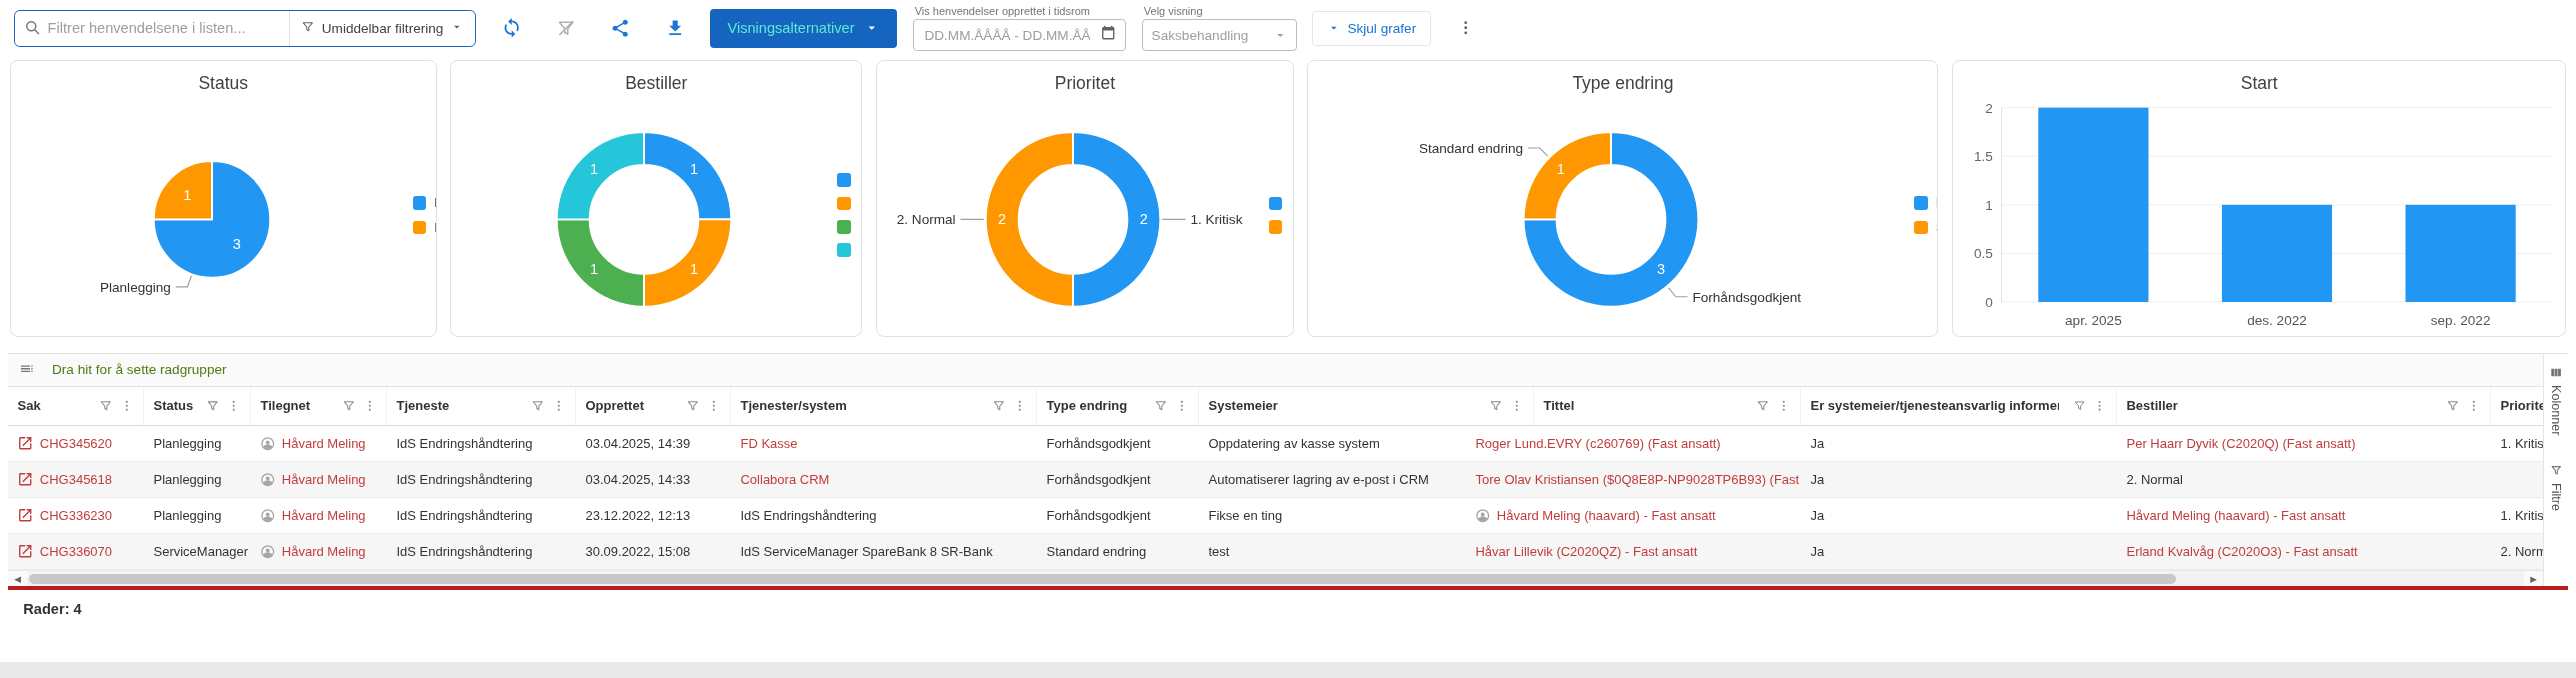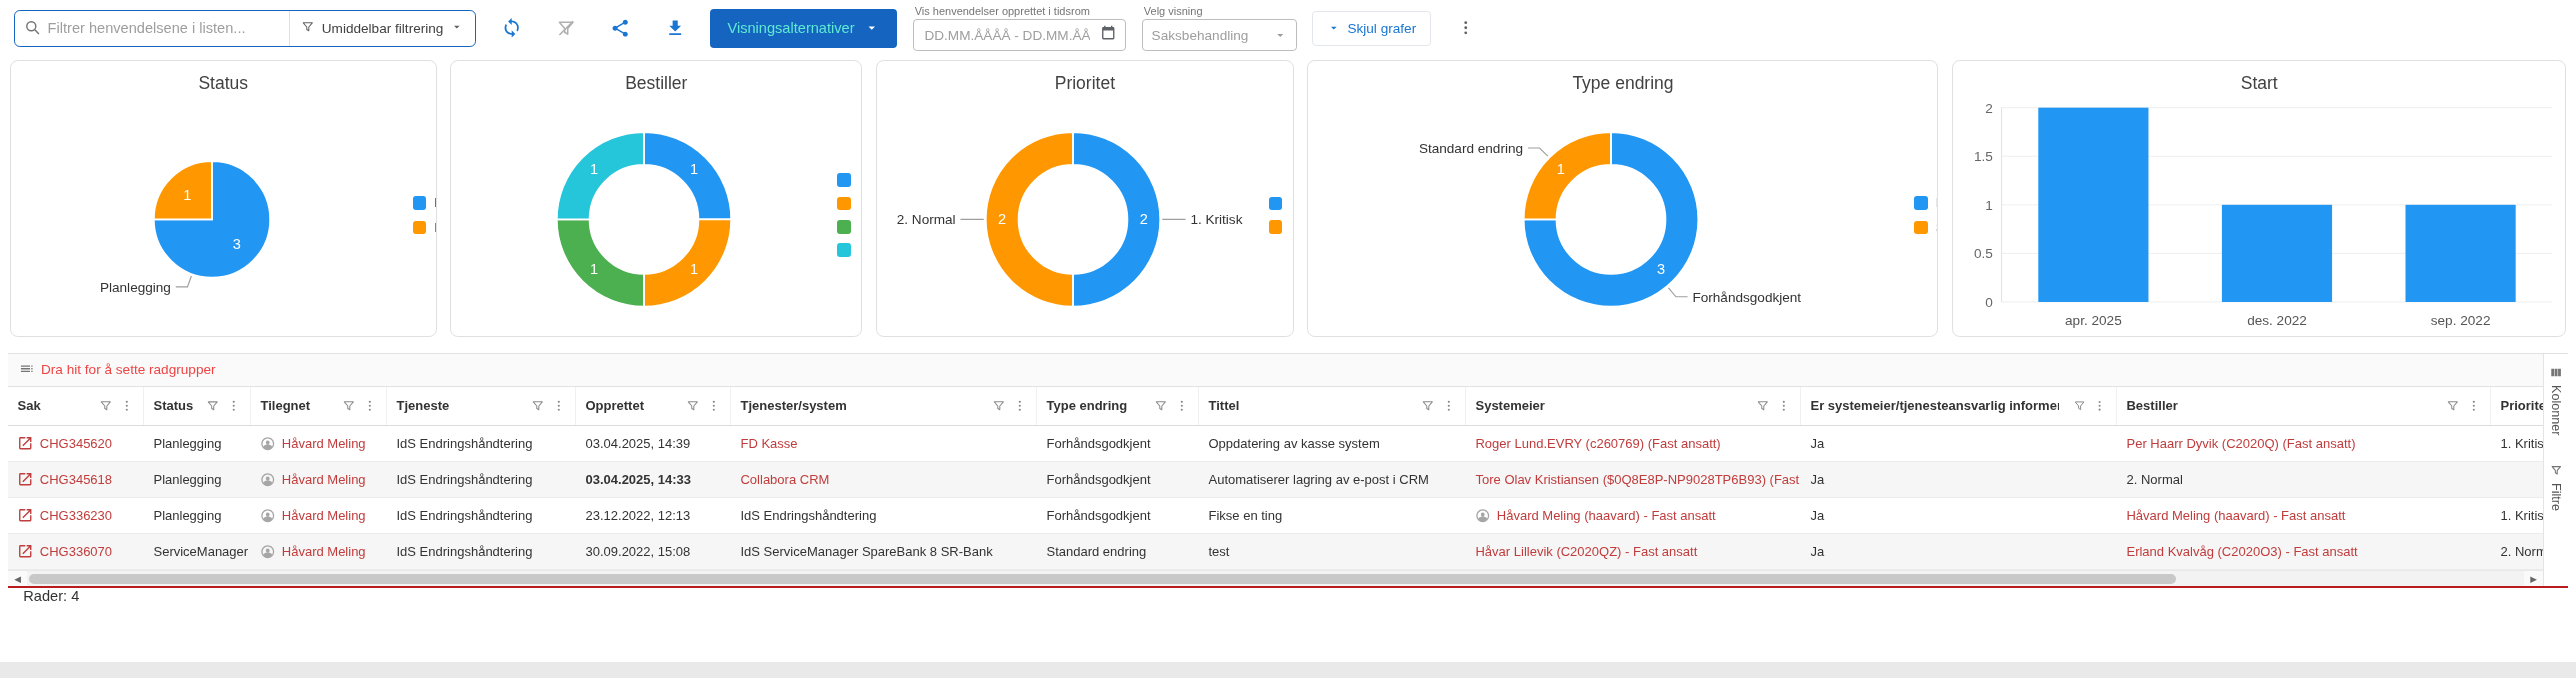--- a/index.html
+++ b/index.html
@@ -37,42 +37,42 @@
   svg text { font-family:"Liberation Sans", sans-serif; }
   .legend { display:flex; flex-direction:column; gap:9.7px; margin-right:23px; }
   .legend-item { display:flex; align-items:center; gap:7.8px; cursor:pointer; }
   .swatch { width:13.6px; height:13.6px; border-radius:2.9px; display:inline-block; }
   .legend-label { font-size:13.6px; color:#616161; white-space:nowrap; }
 
   
   .table-region { margin:3.9px 7.8px 0; border-top:1px solid #e2e2e2; }
   .table-top { display:flex; }
   .grid-main { flex:1; min-width:0; }
-  .group-strip { height:33px; background:#fafafa; border-bottom:1px solid #e2e2e2; display:flex; align-items:center; gap:6px; padding:0 11.7px; color:#ef4444; font-size:13.6px; }
+  .group-strip { height:33px; background:#fafafa; border-bottom:1px solid #e2e2e2; display:flex; align-items:center; gap:17px; padding:0 11.7px; color:#4d7c0f; font-size:13.6px; }
   .grid-scroll { overflow:hidden; width:100%; }
   .gr-row { display:flex; height:36px; align-items:center; border-bottom:1px solid #ececec; background:#fff; width:2602px; }
   .gr-row.alt { background:#f6f6f6; }
   .gr-row.gr-head { height:39px; border-bottom:1px solid #dcdcdc; }
   .gr-cell { flex:none; padding:0 9.7px; display:flex; align-items:center; gap:5.8px; overflow:hidden; white-space:nowrap; font-size:13px; color:#333; height:100%; }
   .gr-hcell { font-weight:700; gap:6.8px; border-right:1px solid #f0f0f0; }
   .hlabel { overflow:hidden; white-space:nowrap; }
   .hspace { flex:1; }
   .red { color:#c13c3c; }
   .cicon { display:flex; align-items:center; flex:none; }
 
   .hscroll { display:flex; align-items:center; height:16.5px; background:#fafafa; border-top:1px solid #e8e8e8; }
   .hs-arrow { width:19.4px; height:16.5px; display:flex; align-items:center; justify-content:center; color:#666; font-size:8.7px; cursor:pointer; }
   .hs-track { flex:1; height:100%; position:relative; background:#f3f3f3; }
   .hs-thumb { position:absolute; left:1.9px; top:2.9px; height:10.7px; width:86%; background:#c8c8c8; border-radius:5.8px; cursor:pointer; }
 
   .side-tabs { width:25px; border-left:1px solid #e4e4e4; background:#fff; display:flex; flex-direction:column; align-items:center; padding-top:11.7px; gap:29px; }
   .side-tab { display:flex; flex-direction:column; align-items:center; gap:5.8px; cursor:pointer; color:#555; }
   .vtext { writing-mode:vertical-rl; font-size:12.6px; }
 
-  .grid-footer { height:41px; display:flex; align-items:flex-start; padding:0 15.5px; border-top:2px solid #b91c1c; font-size:14.6px; font-weight:400; color:#333; background:#fff; }
+  .grid-footer { height:41px; display:flex; align-items:center; padding:0 15.5px; border-top:4px solid #b91c1c; font-size:14.6px; font-weight:700; color:#333; background:#fff; }
 </style>
 </head>
 <body>
 
 <div class="app">
 
   <div class="toolbar">
 
     <div class="search-group">
       <span class="sicon">
@@ -384,44 +384,44 @@
                 <span class="hspace"></span>
                 <svg width="13.6" height="13.6" viewBox="0 0 24 24">
                   <path d="M4 5h16l-6.2 7.3V19l-3.6-2.2v-4.5z" fill="none" stroke="#8a8a8a" stroke-width="1.8" stroke-linejoin="round"></path>
                 </svg>
                 <svg width="13.6" height="13.6" viewBox="0 0 24 24" fill="#8a8a8a">
                   <circle cx="12" cy="5" r="1.9"></circle>
                   <circle cx="12" cy="12" r="1.9"></circle>
                   <circle cx="12" cy="19" r="1.9"></circle>
                 </svg>
               </div>
+              <div class="gr-cell gr-hcell" style="width: 335px;">
+                <span class="hlabel">Systemeier</span>
+                <span class="hspace"></span>
+                <svg width="13.6" height="13.6" viewBox="0 0 24 24">
+                  <path d="M4 5h16l-6.2 7.3V19l-3.6-2.2v-4.5z" fill="none" stroke="#8a8a8a" stroke-width="1.8" stroke-linejoin="round"></path>
+                </svg>
+                <svg width="13.6" height="13.6" viewBox="0 0 24 24" fill="#8a8a8a">
+                  <circle cx="12" cy="5" r="1.9"></circle>
+                  <circle cx="12" cy="12" r="1.9"></circle>
+                  <circle cx="12" cy="19" r="1.9"></circle>
+                </svg>
+              </div>
               <div class="gr-cell gr-hcell" style="width: 267px;">
                 <span class="hlabel">Tittel</span>
                 <span class="hspace"></span>
                 <svg width="13.6" height="13.6" viewBox="0 0 24 24">
                   <path d="M4 5h16l-6.2 7.3V19l-3.6-2.2v-4.5z" fill="none" stroke="#8a8a8a" stroke-width="1.8" stroke-linejoin="round"></path>
                 </svg>
                 <svg width="13.6" height="13.6" viewBox="0 0 24 24" fill="#8a8a8a">
                   <circle cx="12" cy="5" r="1.9"></circle>
                   <circle cx="12" cy="12" r="1.9"></circle>
                   <circle cx="12" cy="19" r="1.9"></circle>
                 </svg>
               </div>
-              <div class="gr-cell gr-hcell" style="width: 335px;">
-                <span class="hlabel">Systemeier</span>
-                <span class="hspace"></span>
-                <svg width="13.6" height="13.6" viewBox="0 0 24 24">
-                  <path d="M4 5h16l-6.2 7.3V19l-3.6-2.2v-4.5z" fill="none" stroke="#8a8a8a" stroke-width="1.8" stroke-linejoin="round"></path>
-                </svg>
-                <svg width="13.6" height="13.6" viewBox="0 0 24 24" fill="#8a8a8a">
-                  <circle cx="12" cy="5" r="1.9"></circle>
-                  <circle cx="12" cy="12" r="1.9"></circle>
-                  <circle cx="12" cy="19" r="1.9"></circle>
-                </svg>
-              </div>
               <div class="gr-cell gr-hcell" style="width: 316px;">
                 <span class="hlabel">Er systemeier/tjenesteansvarlig informert</span>
                 <span class="hspace"></span>
                 <svg width="13.6" height="13.6" viewBox="0 0 24 24">
                   <path d="M4 5h16l-6.2 7.3V19l-3.6-2.2v-4.5z" fill="none" stroke="#8a8a8a" stroke-width="1.8" stroke-linejoin="round"></path>
                 </svg>
                 <svg width="13.6" height="13.6" viewBox="0 0 24 24" fill="#8a8a8a">
                   <circle cx="12" cy="5" r="1.9"></circle>
                   <circle cx="12" cy="12" r="1.9"></circle>
                   <circle cx="12" cy="19" r="1.9"></circle>
@@ -508,21 +508,21 @@
                 <span class="cicon">
                   <svg width="15.5" height="15.5" viewBox="0 0 24 24" fill="#a6a6a6">
                     <path d="M12 2C6.48 2 2 6.48 2 12s4.48 10 10 10 10-4.48 10-10S17.52 2 12 2zm0 2a8 8 0 0 1 8 8 8 8 0 0 1-1.2 4.2c-1.3-1.9-4.8-2.9-6.8-2.9s-5.5 1-6.8 2.9A8 8 0 0 1 4 12a8 8 0 0 1 8-8zm0 3a3 3 0 1 0 0 6 3 3 0 0 0 0-6z"></path>
                   </svg>
                 </span>
                 <span class="red">Håvard Meling</span>
               </div>
               <div class="gr-cell" style="width: 189px;">
                 <span>IdS Endringshåndtering</span>
               </div>
-              <div class="gr-cell" style="width: 155px; font-weight: bold;">
+              <div class="gr-cell" style="width: 155px;">
                 <span>03.04.2025, 14:33</span>
               </div>
               <div class="gr-cell" style="width: 306px;">
                 <span class="red">Collabora CRM</span>
               </div>
               <div class="gr-cell" style="width: 162px;">
                 <span>Forhåndsgodkjent</span>
               </div>
               <div class="gr-cell" style="width: 267px;">
                 <span>Automatiserer lagring av e-post i CRM</span>

